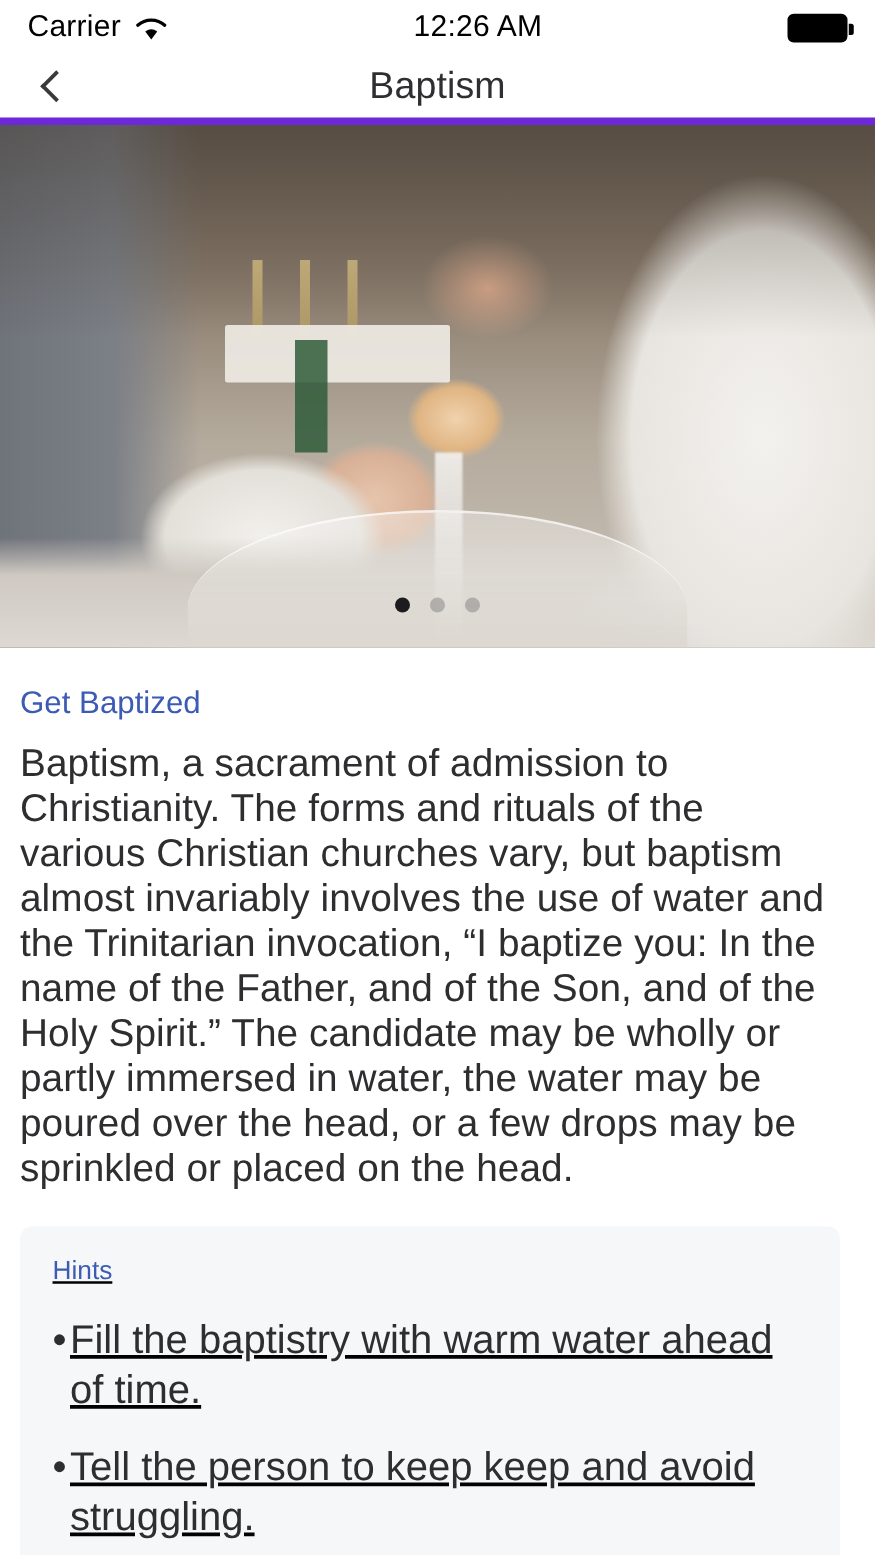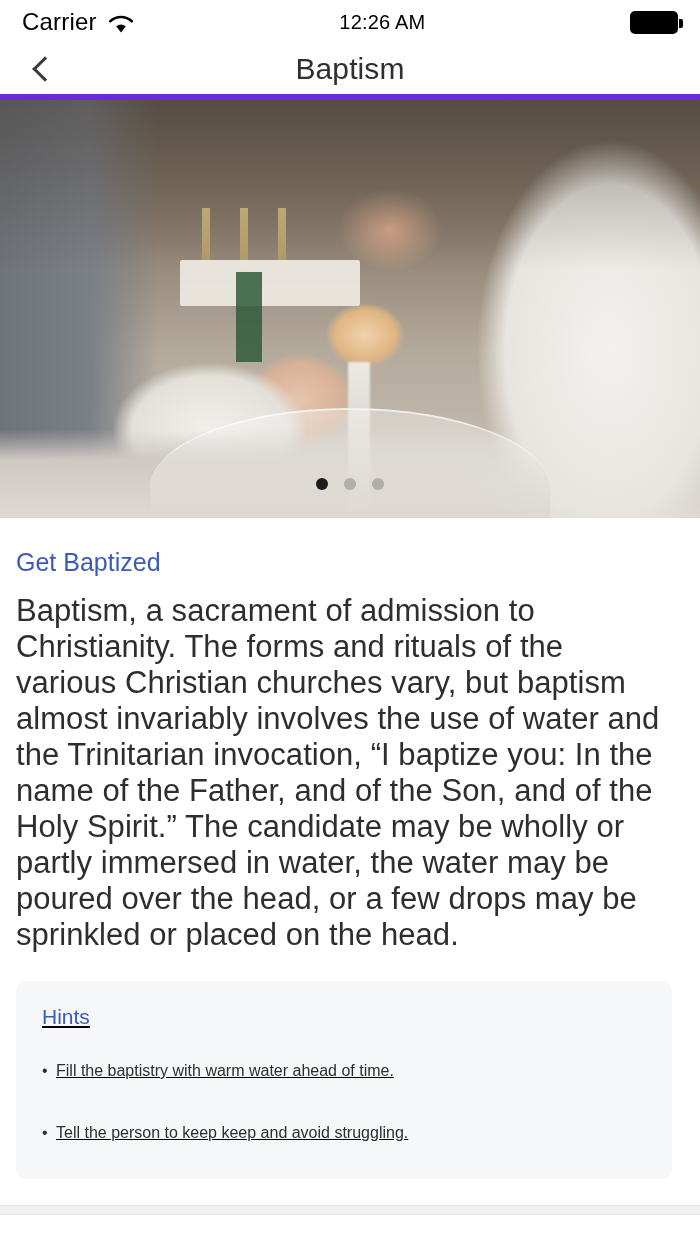--- a/index.html
+++ b/index.html
@@ -28,21 +28,21 @@
     justify-content: space-between;
     padding: 0 22px;
     background: #ffffff;
     color: #000000;
     font-size: 24px;
     text-align: right;
   }
   .status-left { display: flex; align-items: center; gap: 10px; }
   .carrier-label { font-size: 24px; letter-spacing: 0.2px; }
   .wifi-icon { display: inline-block; width: 28px; height: 20px; position: relative; }
-  .status-center { font-size: 20px; font-weight: 400; letter-spacing: 0.2px; }
+  .status-center { font-size: 24px; font-weight: 400; letter-spacing: 0.2px; }
   .status-right { display: flex; align-items: center; }
   .battery {
     width: 48px; height: 23px;
     border: 2px solid #000;
     border-radius: 5px;
     position: relative;
     background: #000;
   }
   .battery::after {
     content: "";
@@ -218,21 +218,21 @@
     padding: 24px 26px 26px 26px;
     text-decoration: underline;
   }
   .hints-title {
     color: #3c5bb5;
     font-size: 21px;
     margin-bottom: 14px;
   }
   .hint-item {
     color: #2e2e30;
-    font-size: 16px;
+    font-size: 32px;
     line-height: 40px;
     padding-left: 14px;
     position: relative;
     margin-top: 22px;
   }
   .hint-item::before {
     content: "•";
     position: absolute;
     left: 0;
     color: #2e2e30;

